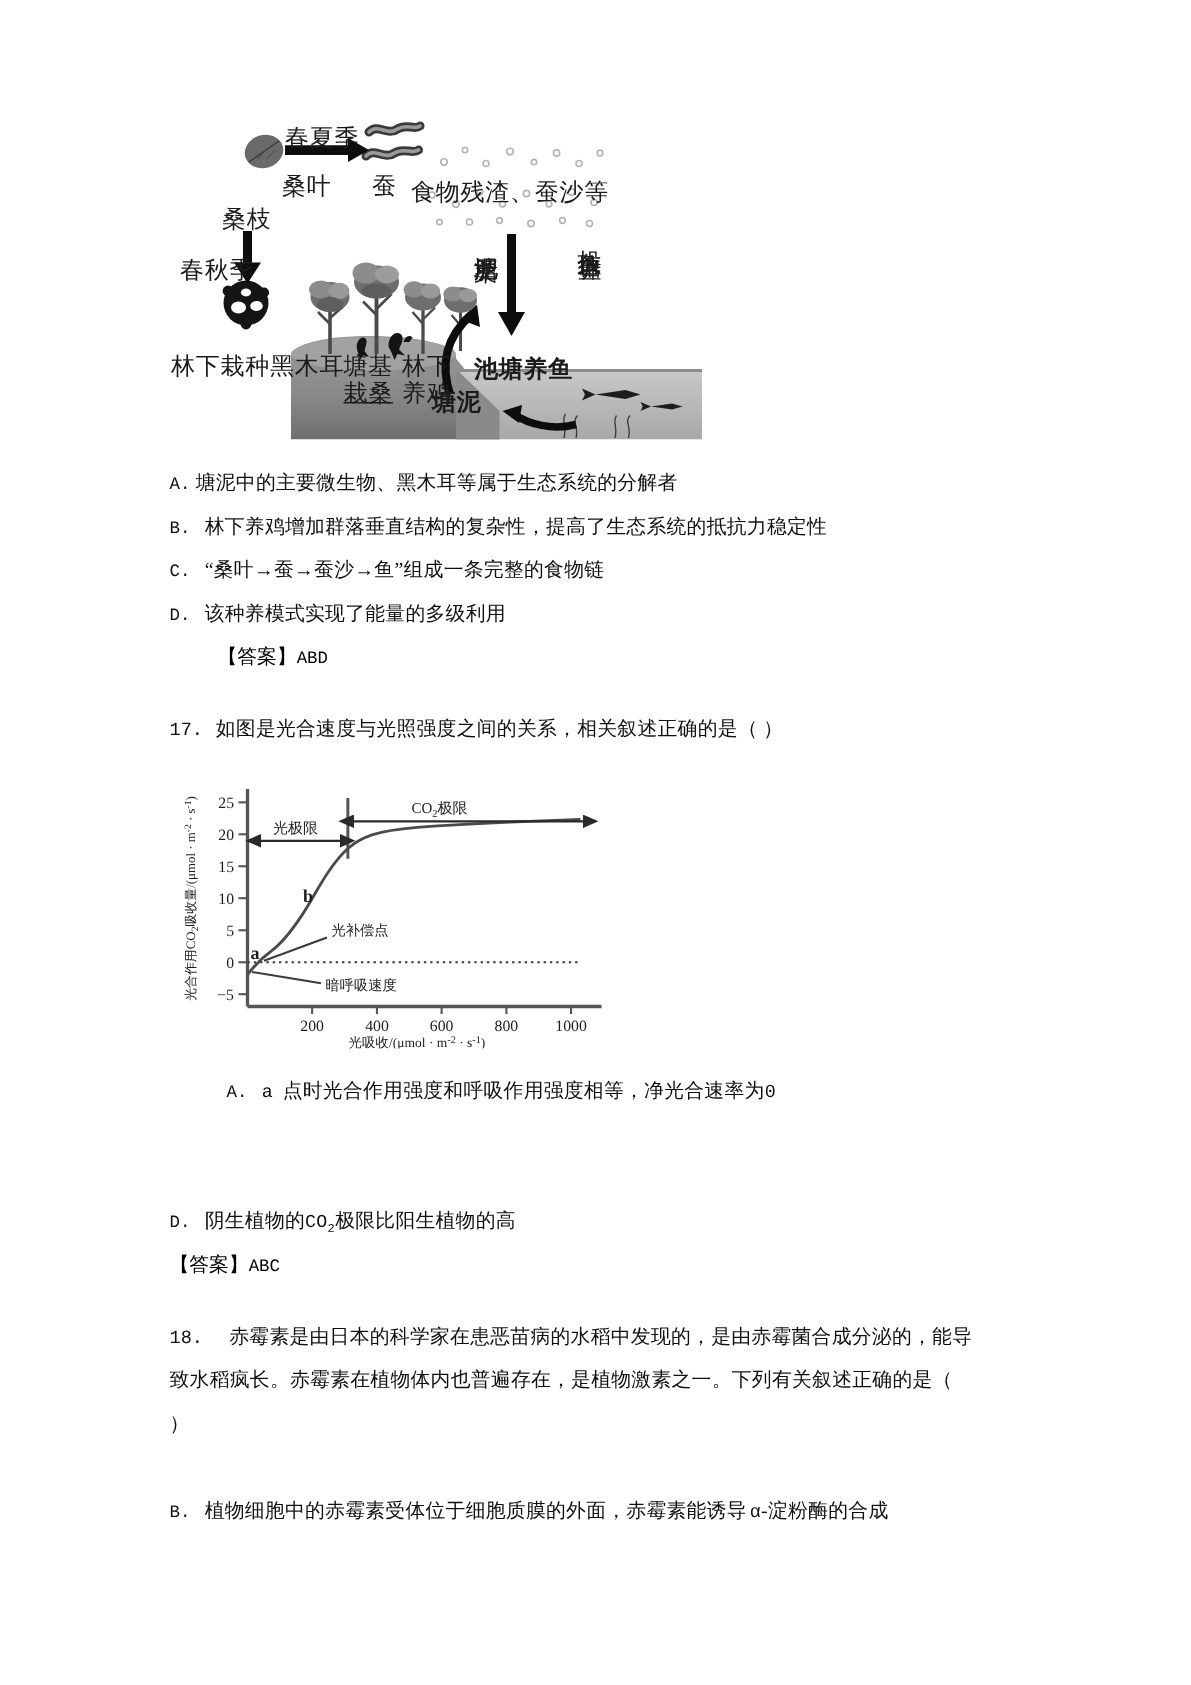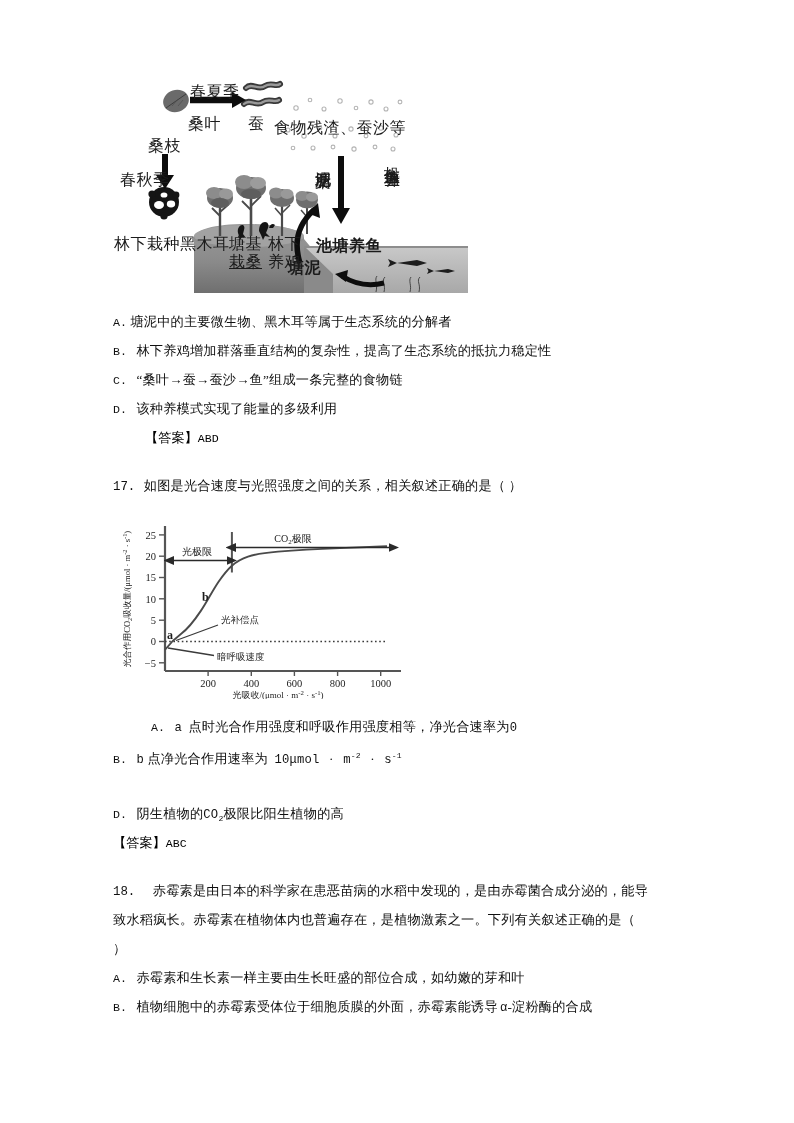--- a/index.html
+++ b/index.html
@@ -385,51 +385,37 @@
       <text class="ch-text" x="160" y="195" font-size="9" text-anchor="middle">光吸收/(μmol · m<tspan dy="-2.6" font-size="6.8">-2</tspan><tspan dy="2.6"> · s</tspan><tspan dy="-2.6" font-size="6.8">-1</tspan><tspan dy="2.6">)</tspan></text>
     </svg>
   </div>
 
   <div class="qline" style="left:113px; top:718px;margin-left:38px;">
     <span class="opt-label">A.</span>
     <span class="mono-inline" style="margin-left:6px;">a</span>
     <span style="margin-left:3px;">点时光合作用强度和呼吸作用强度相等，净光合速率为</span><span class="mono-inline">0</span>
   </div>
 
-  <div class="qline" style="left:113px; top:747px;">
-    <span class="opt-label">B.</span>
-    <span class="mono-inline" style="margin-left:6px;">b</span>
-    <span>点净光合作用速率为</span>
-    <span class="mono-inline" style="margin-left:3px;">10μmol</span>
-    <span style="margin-left:6px;">·</span>
-    <span class="mono-inline" style="margin-left:6px;"><span>m</span><sup>-2</sup></span>
-    <span style="margin-left:6px;">·</span>
-    <span class="mono-inline" style="margin-left:6px;"><span>s</span><sup>-1</sup></span>
-  </div>
 
 
   <div class="qline" style="left:113px; top:805px;">
     <span class="opt-label">D.</span>
     <span style="margin-left:6px;">阴生植物的</span><span class="mono-inline"><span>CO</span><sub>2</sub></span><span>极限比阳生植物的高</span>
   </div>
 
   <div class="ans-line" style="left:113px; top:834px;">
     <span>【答案】</span><span class="ans-key">ABC</span>
   </div>
 
   <div class="qline" style="left:113px; top:882px;">
     <span class="opt-label" style="font-size:12.4px;">18.</span>
     <span style="margin-left:14px;">赤霉素是由日本的科学家在患恶苗病的水稻中发现的，是由赤霉菌合成分泌的，能导</span>
   </div>
   <div class="qline" style="left:113px; top:911px;">致水稻疯长。赤霉素在植物体内也普遍存在，是植物激素之一。下列有关叙述正确的是（</div>
   <div class="qline" style="left:113px; top:940px;">）</div>
 
-  <div class="qline" style="left:113px; top:969px;">
-    <span class="opt-label">A.</span>
-    <span style="margin-left:6px;">赤霉素和生长素一样主要由生长旺盛的部位合成，如幼嫩的芽和叶</span>
-  </div>
 
   <div class="qline" style="left:113px; top:998px;">
     <span class="opt-label">B.</span>
     <span style="margin-left:6px;">植物细胞中的赤霉素受体位于细胞质膜的外面，赤霉素能诱导</span><span class="mono-inline" style="margin-left:2px;">α</span><span>-淀粉酶的合成</span>
   </div>
 
 </div>
 
 </body></html>

